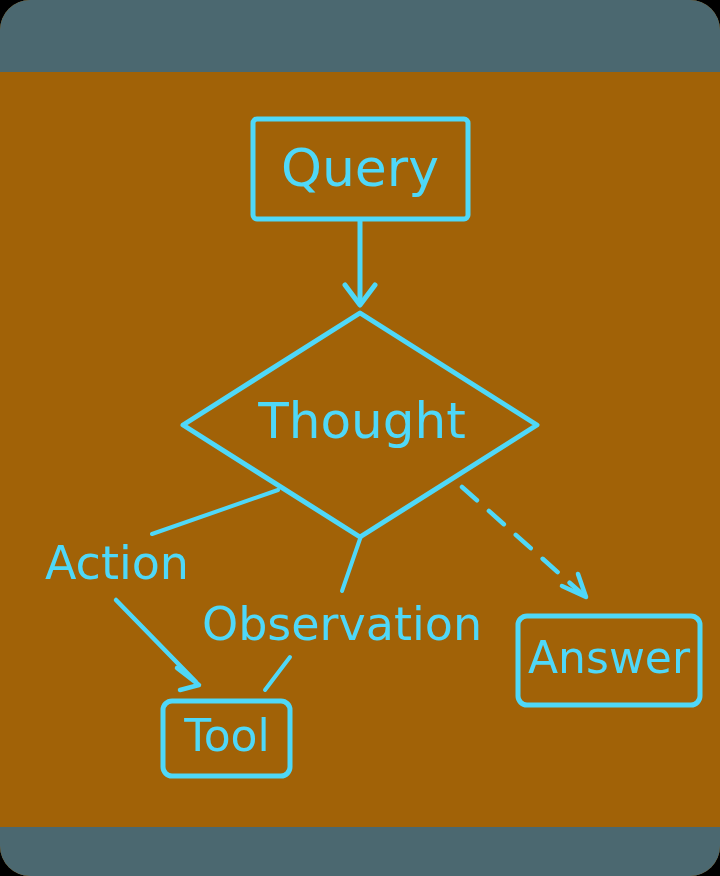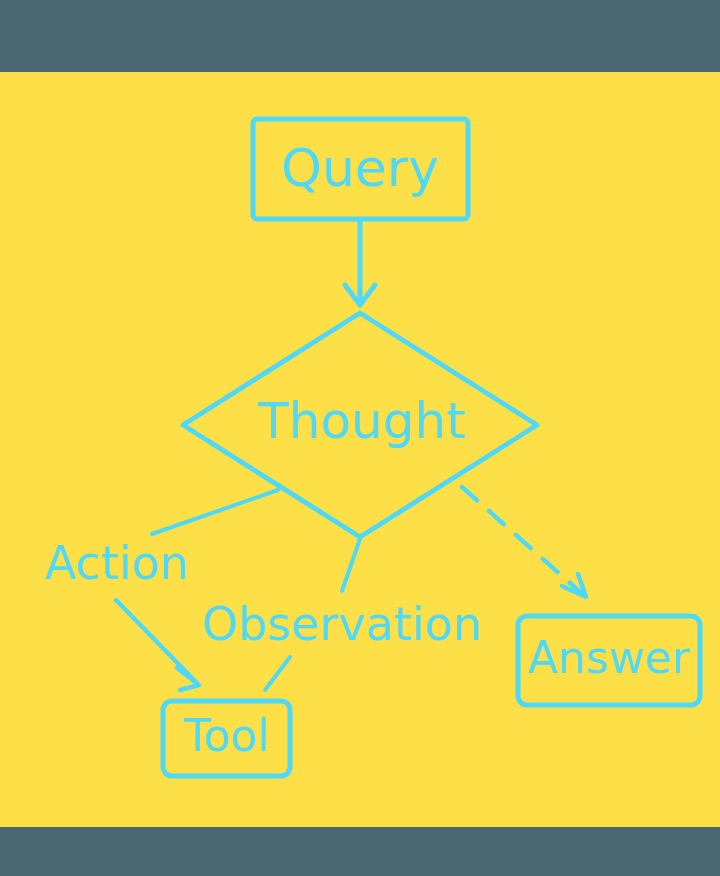--- a/index.html
+++ b/index.html
@@ -4,23 +4,24 @@
 <style>
   html, body {
     margin: 0;
     padding: 0;
     background: #000000;
   }
   #canvas {
     position: relative;
     width: 720px;
     height: 876px;
-    background: #fde047;
+    background: #a16207;
     overflow: hidden;
     font-family: "DejaVu Sans", sans-serif;
+    border-radius: 30px;
   }
   .band {
     position: absolute;
     left: 0;
     width: 720px;
     background: #4b6870;
   }
   #band-top { top: 0; height: 72px; }
   #band-bottom { top: 827px; height: 49px; }
 

